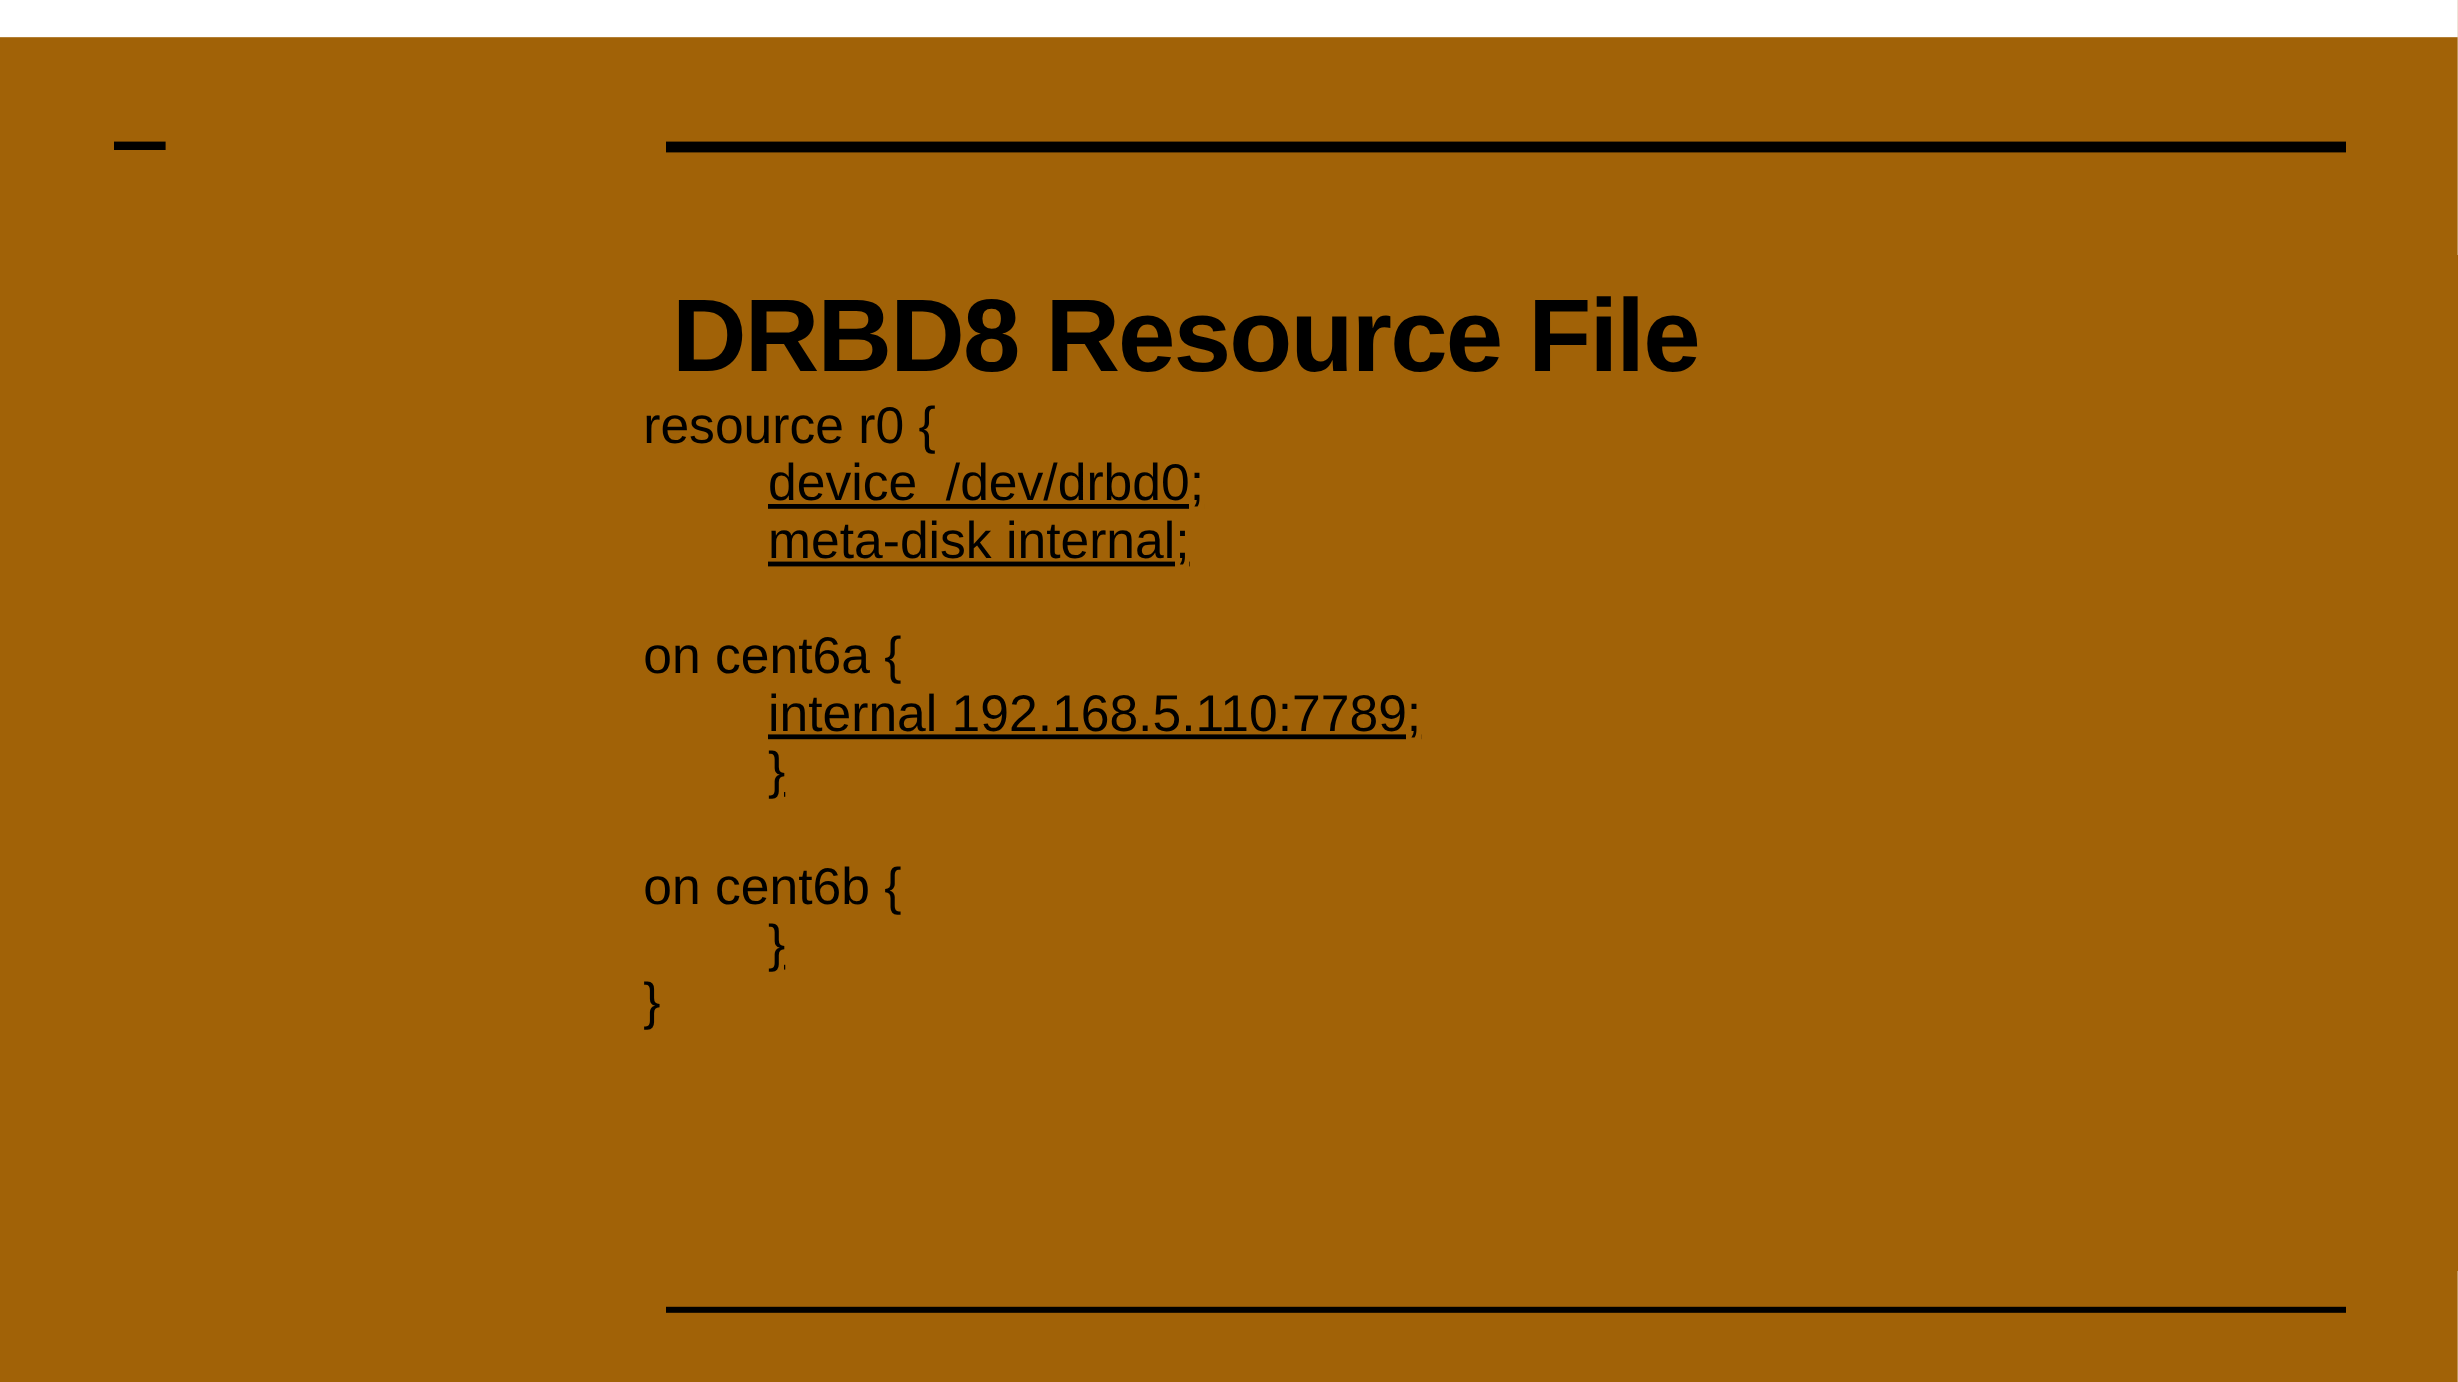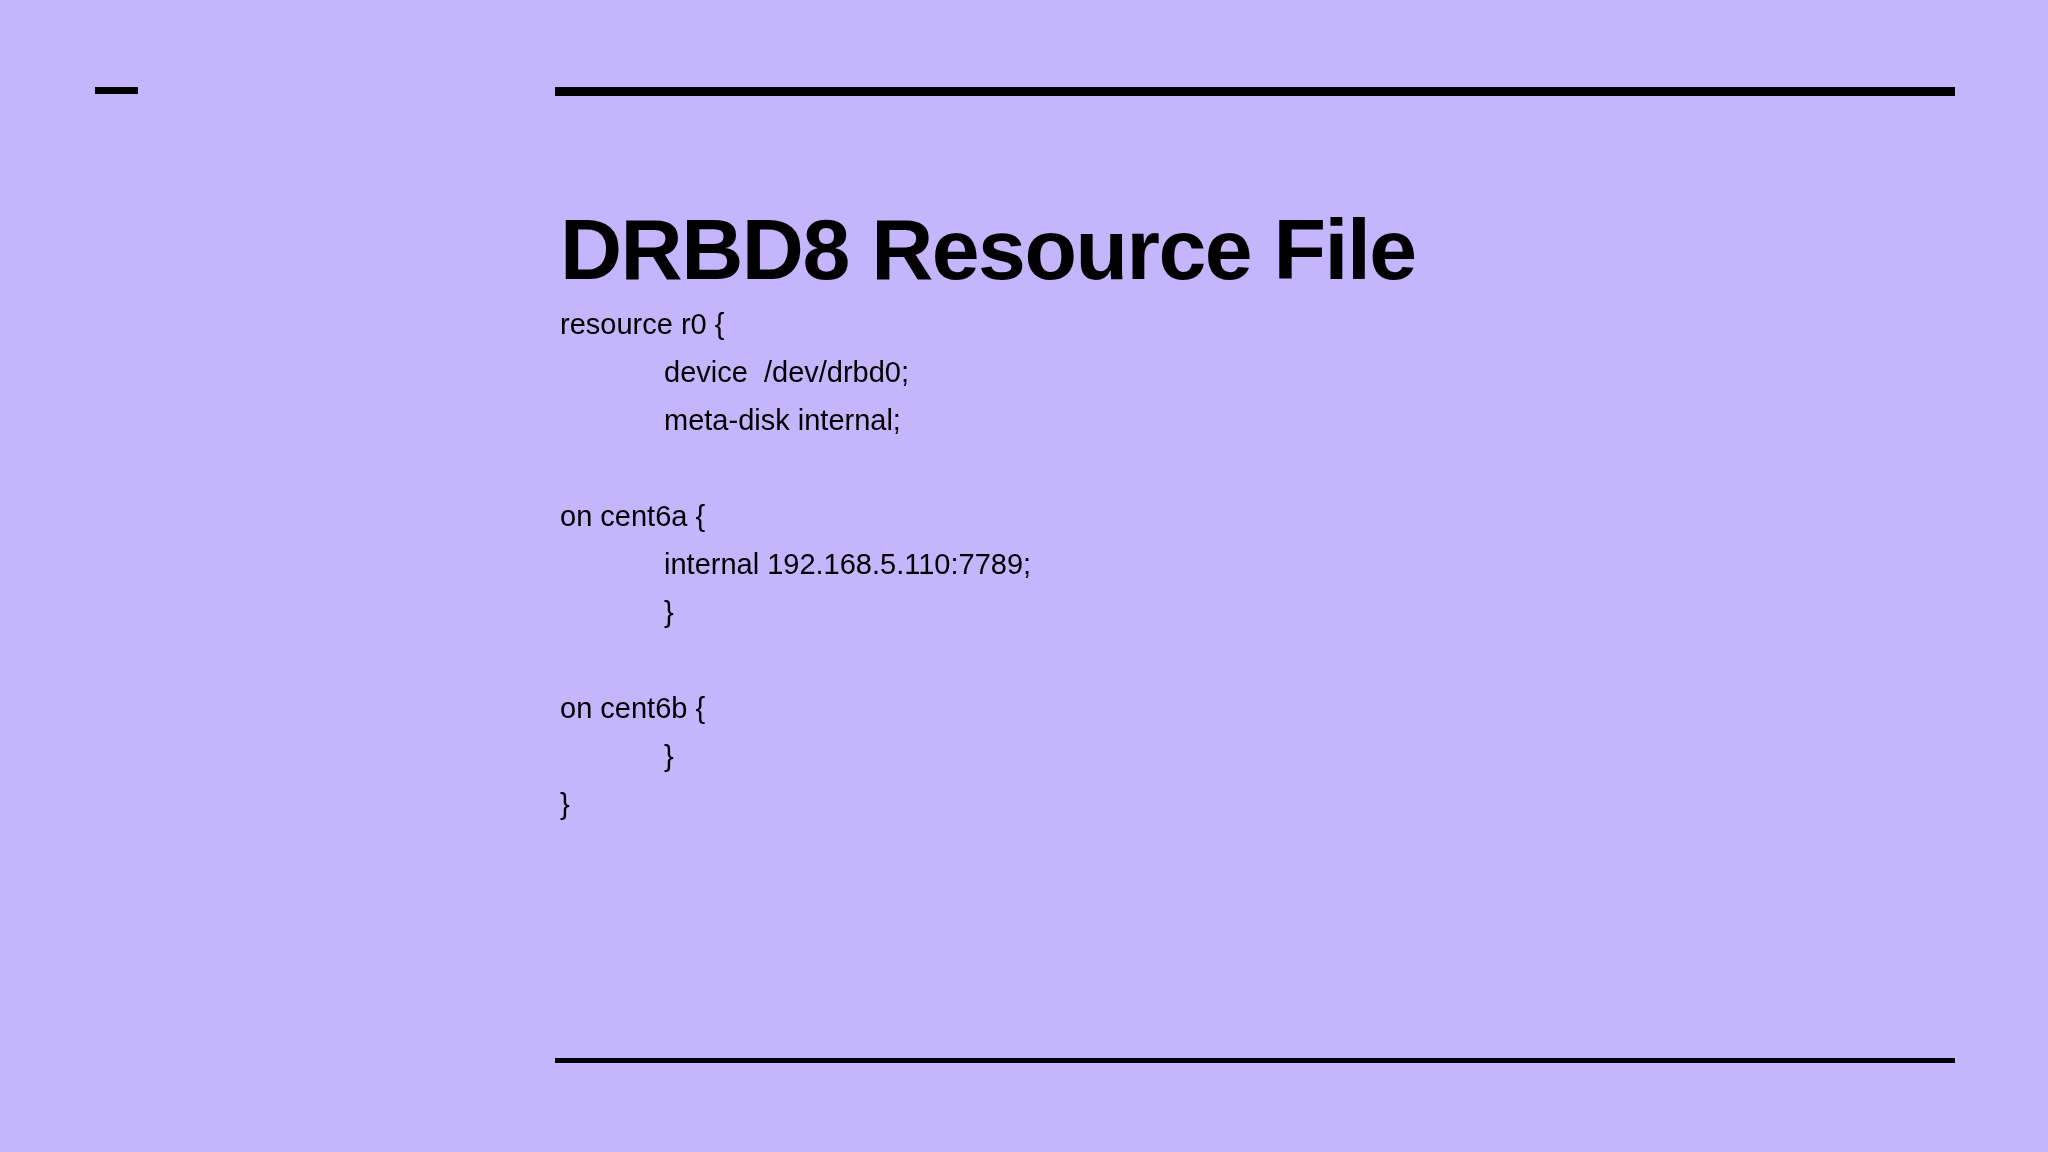--- a/index.html
+++ b/index.html
@@ -13,21 +13,22 @@
     position: relative;
     overflow: hidden;
     font-family: "Liberation Sans", sans-serif;
     color: #000000;
     -webkit-font-smoothing: antialiased;
   }
 
   .slide {
     position: absolute;
     inset: 0;
-    background: #c4b5fd;
+    background: #a16207;
+    margin-top: 31px;
   }
 
   
   .corner-dash {
     position: absolute;
     left: 95px;
     top: 87px;
     width: 43px;
     height: 7px;
     background: #000000;
@@ -60,40 +61,41 @@
     font-size: 86px;
     font-weight: 700;
     letter-spacing: -1.5px;
     line-height: 1.05;
     white-space: nowrap;
     color: #000000;
   }
 
   .code-block {
     position: absolute;
-    left: 560px;
+    left: 536px;
     top: 300px;
     width: 1400px;
-    font-size: 29px;
+    font-size: 43px;
     line-height: 48px;
     font-weight: 400;
     color: #000000;
   }
 
   .code-line {
     white-space: pre;
     height: 48px;
   }
 
   .code-line.blank {
     height: 48px;
   }
 
   .indent-1 {
     padding-left: 104px;
+    text-decoration: underline;
   }
 </style>
 </head>
 <body>
 
 <div class="slide">
 
   <div class="corner-dash"></div>
 
   <div class="rule-top"></div>

